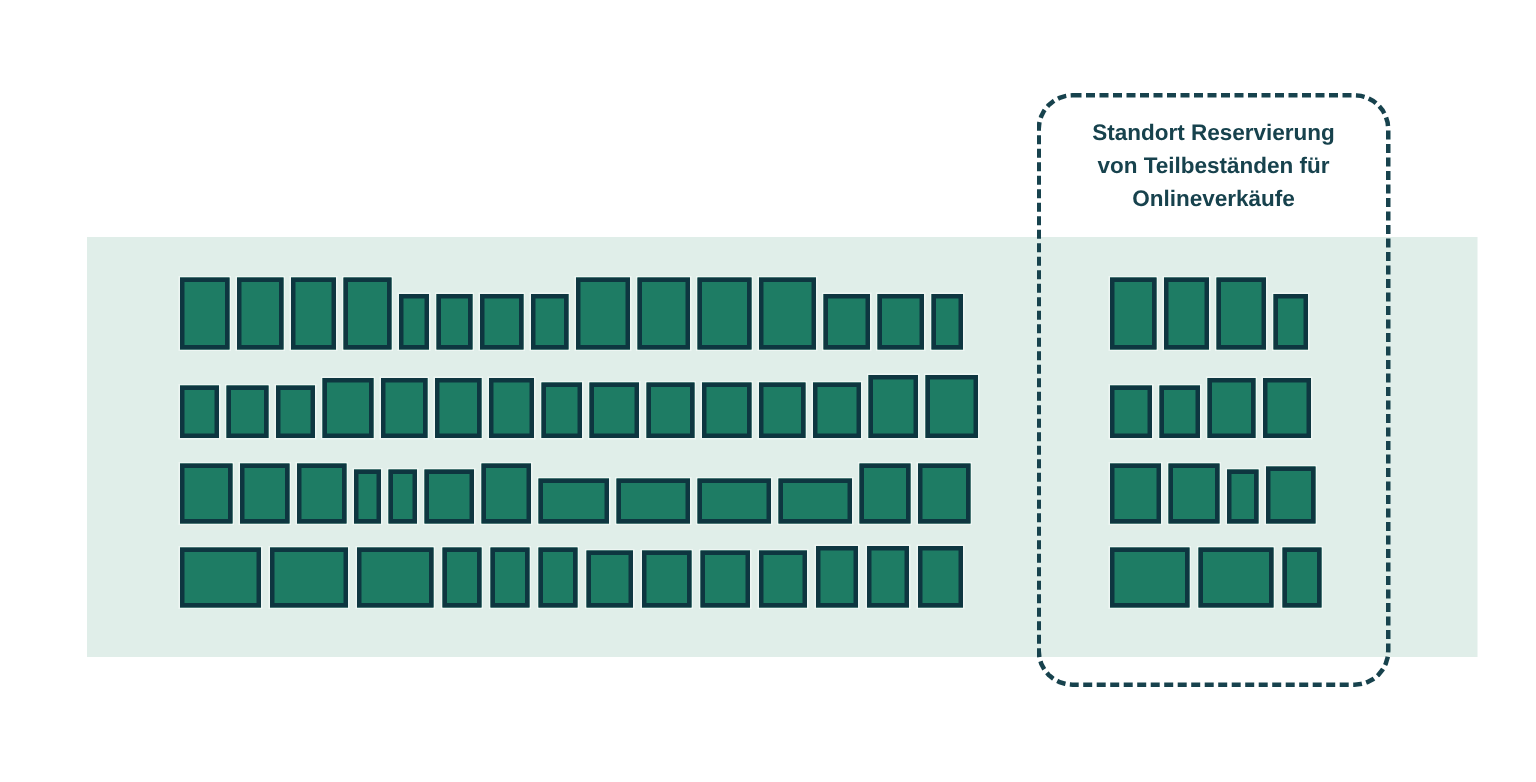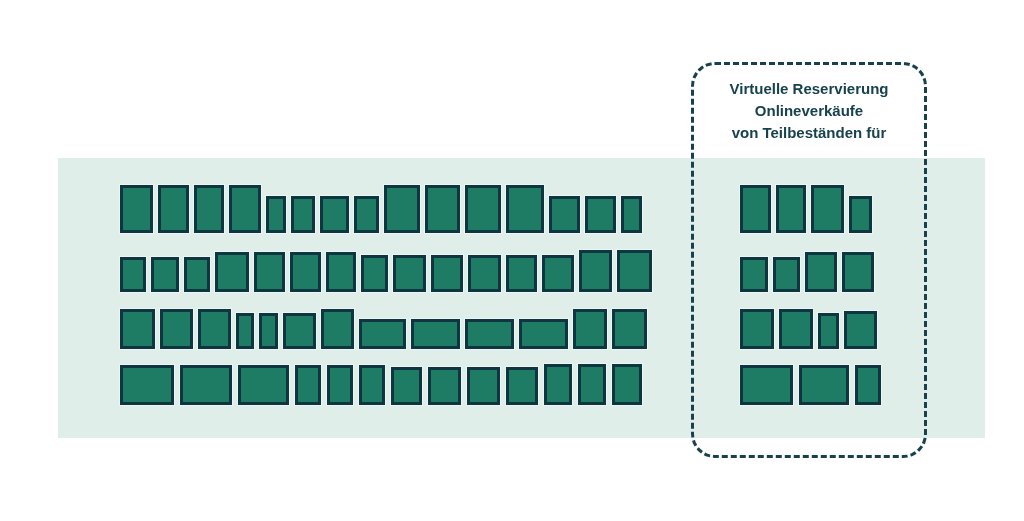--- a/index.html
+++ b/index.html
@@ -72,23 +72,23 @@
 <body>
 
 <div class="canvas">
 
   <div class="band"></div>
 
 
   <div class="annotation-box"></div>
 
   <div class="annotation-label">
-    <div>Virtuelle Reservierung</div>
+    <div>Standort Reservierung</div>
+    <div>von Teilbeständen für</div>
     <div>Onlineverkäufe</div>
-    <div>von Teilbeständen für</div>
   </div>
 
   <div>
       <div class="inv-row" style="left: 120px; bottom: 288px; gap: 5px;">
         <div class="inv-box" style="width: 33px; height: 48px;"></div>
         <div class="inv-box" style="width: 31px; height: 48px;"></div>
         <div class="inv-box" style="width: 30px; height: 48px;"></div>
         <div class="inv-box" style="width: 32px; height: 48px;"></div>
         <div class="inv-box" style="width: 20px; height: 37px;"></div>
         <div class="inv-box" style="width: 24px; height: 37px;"></div>

